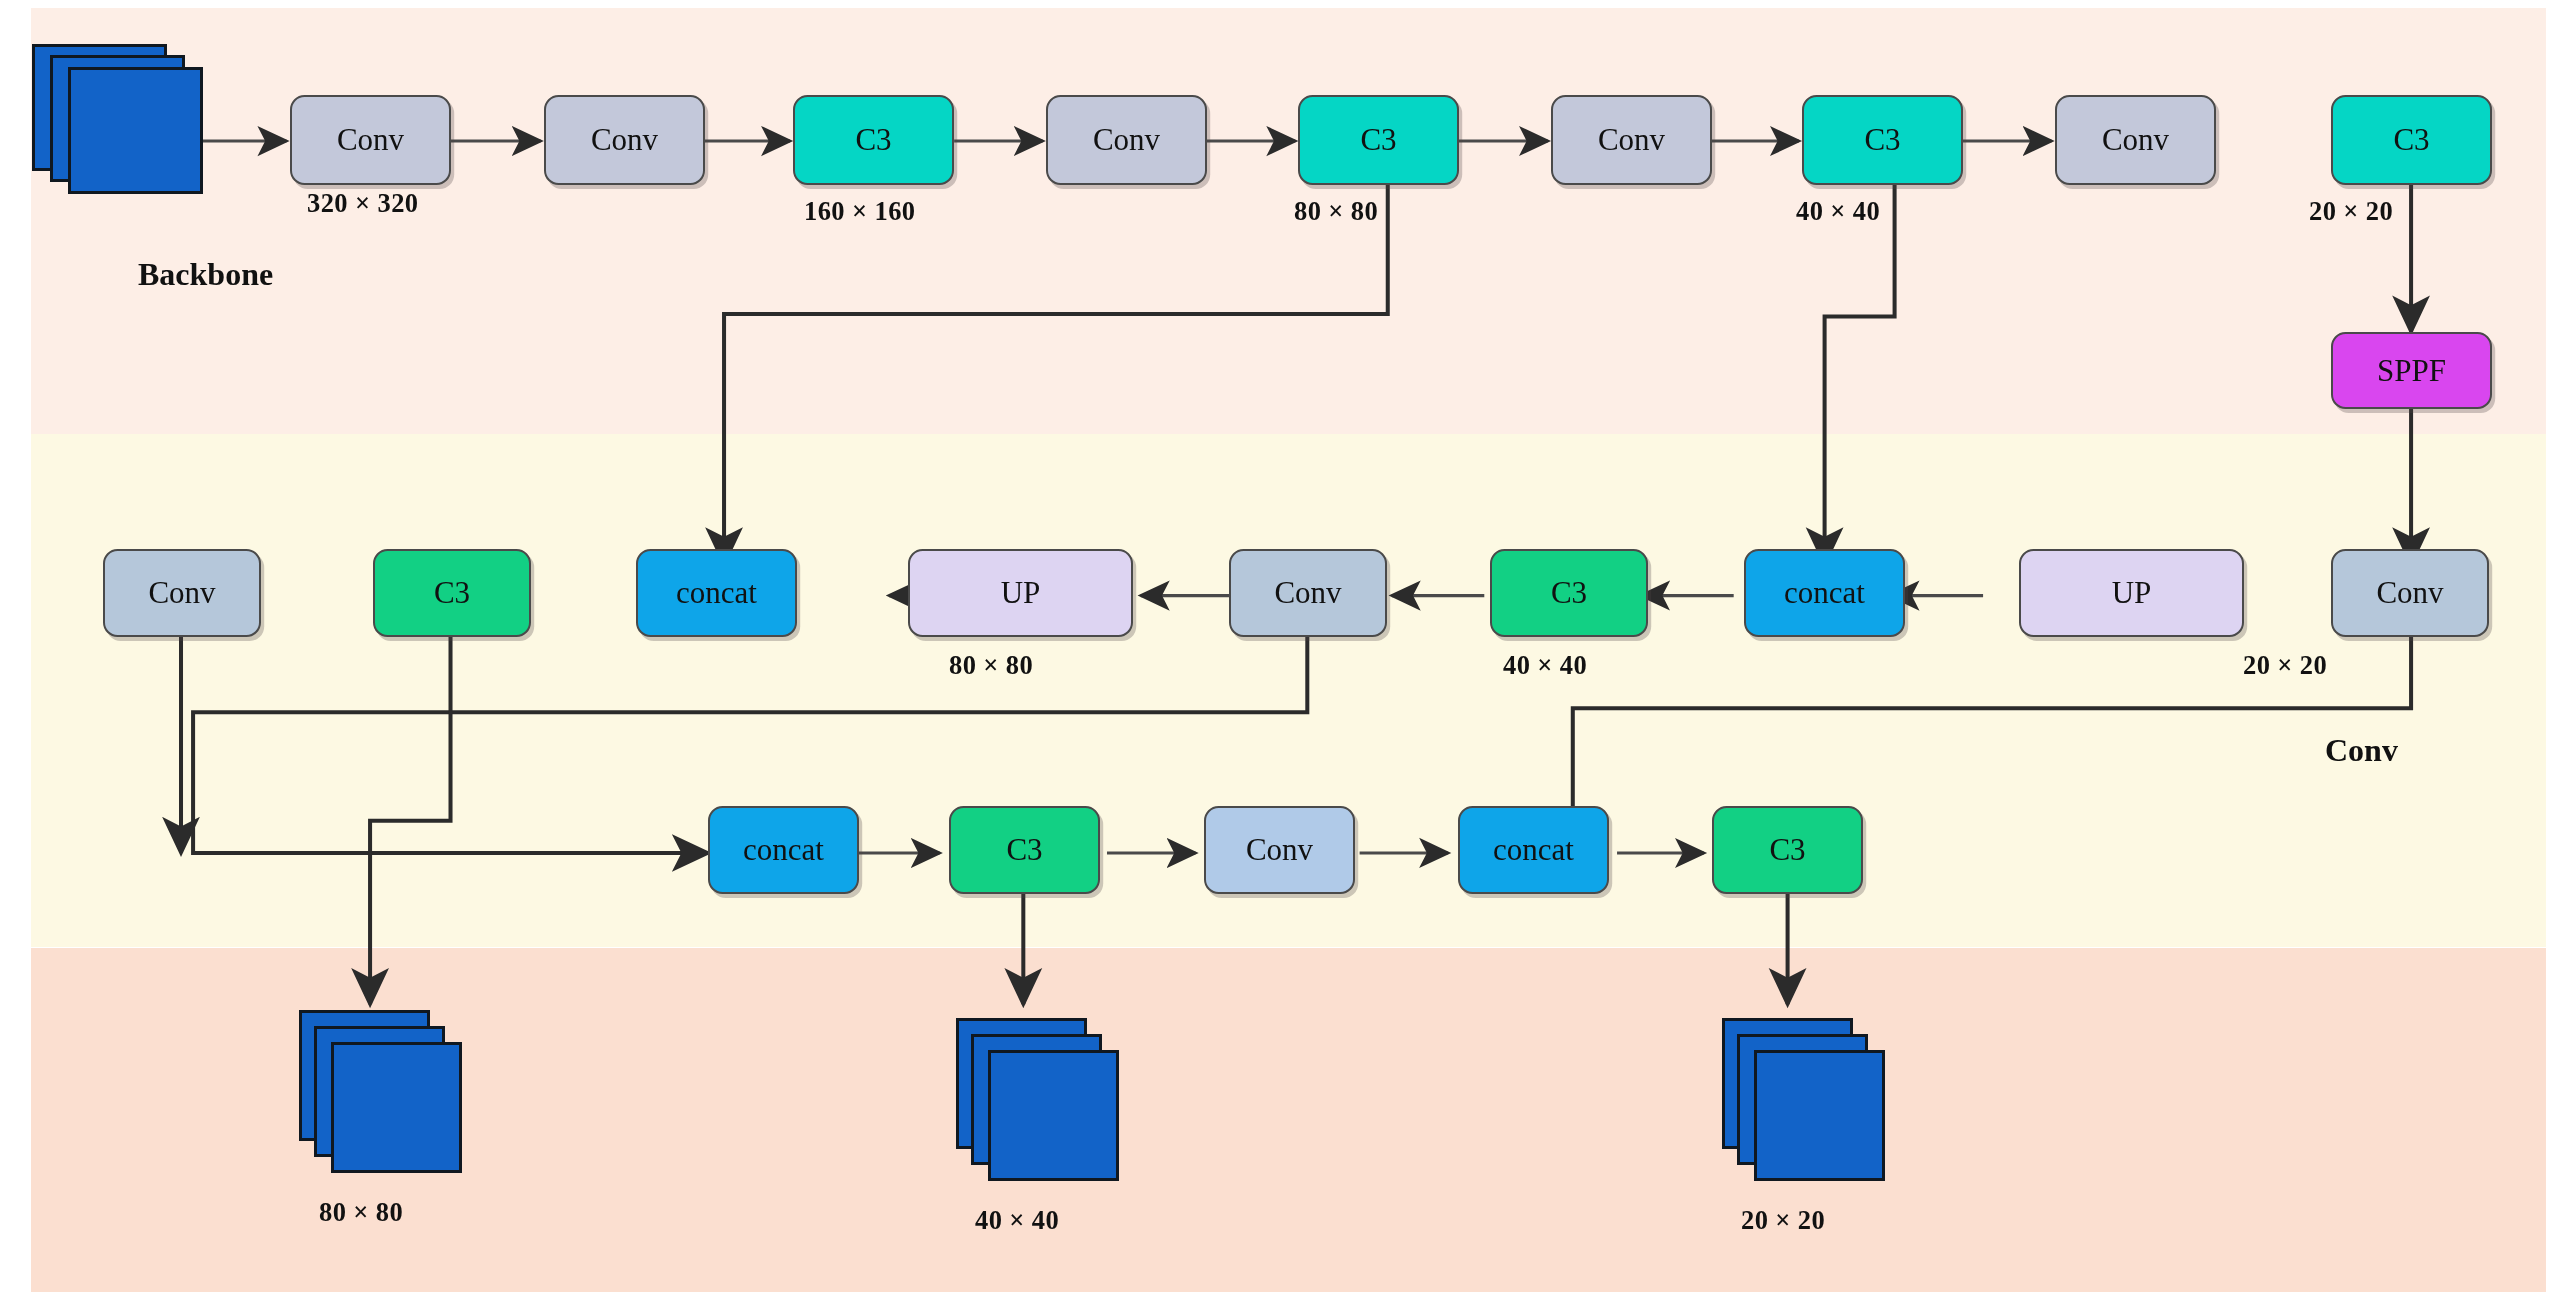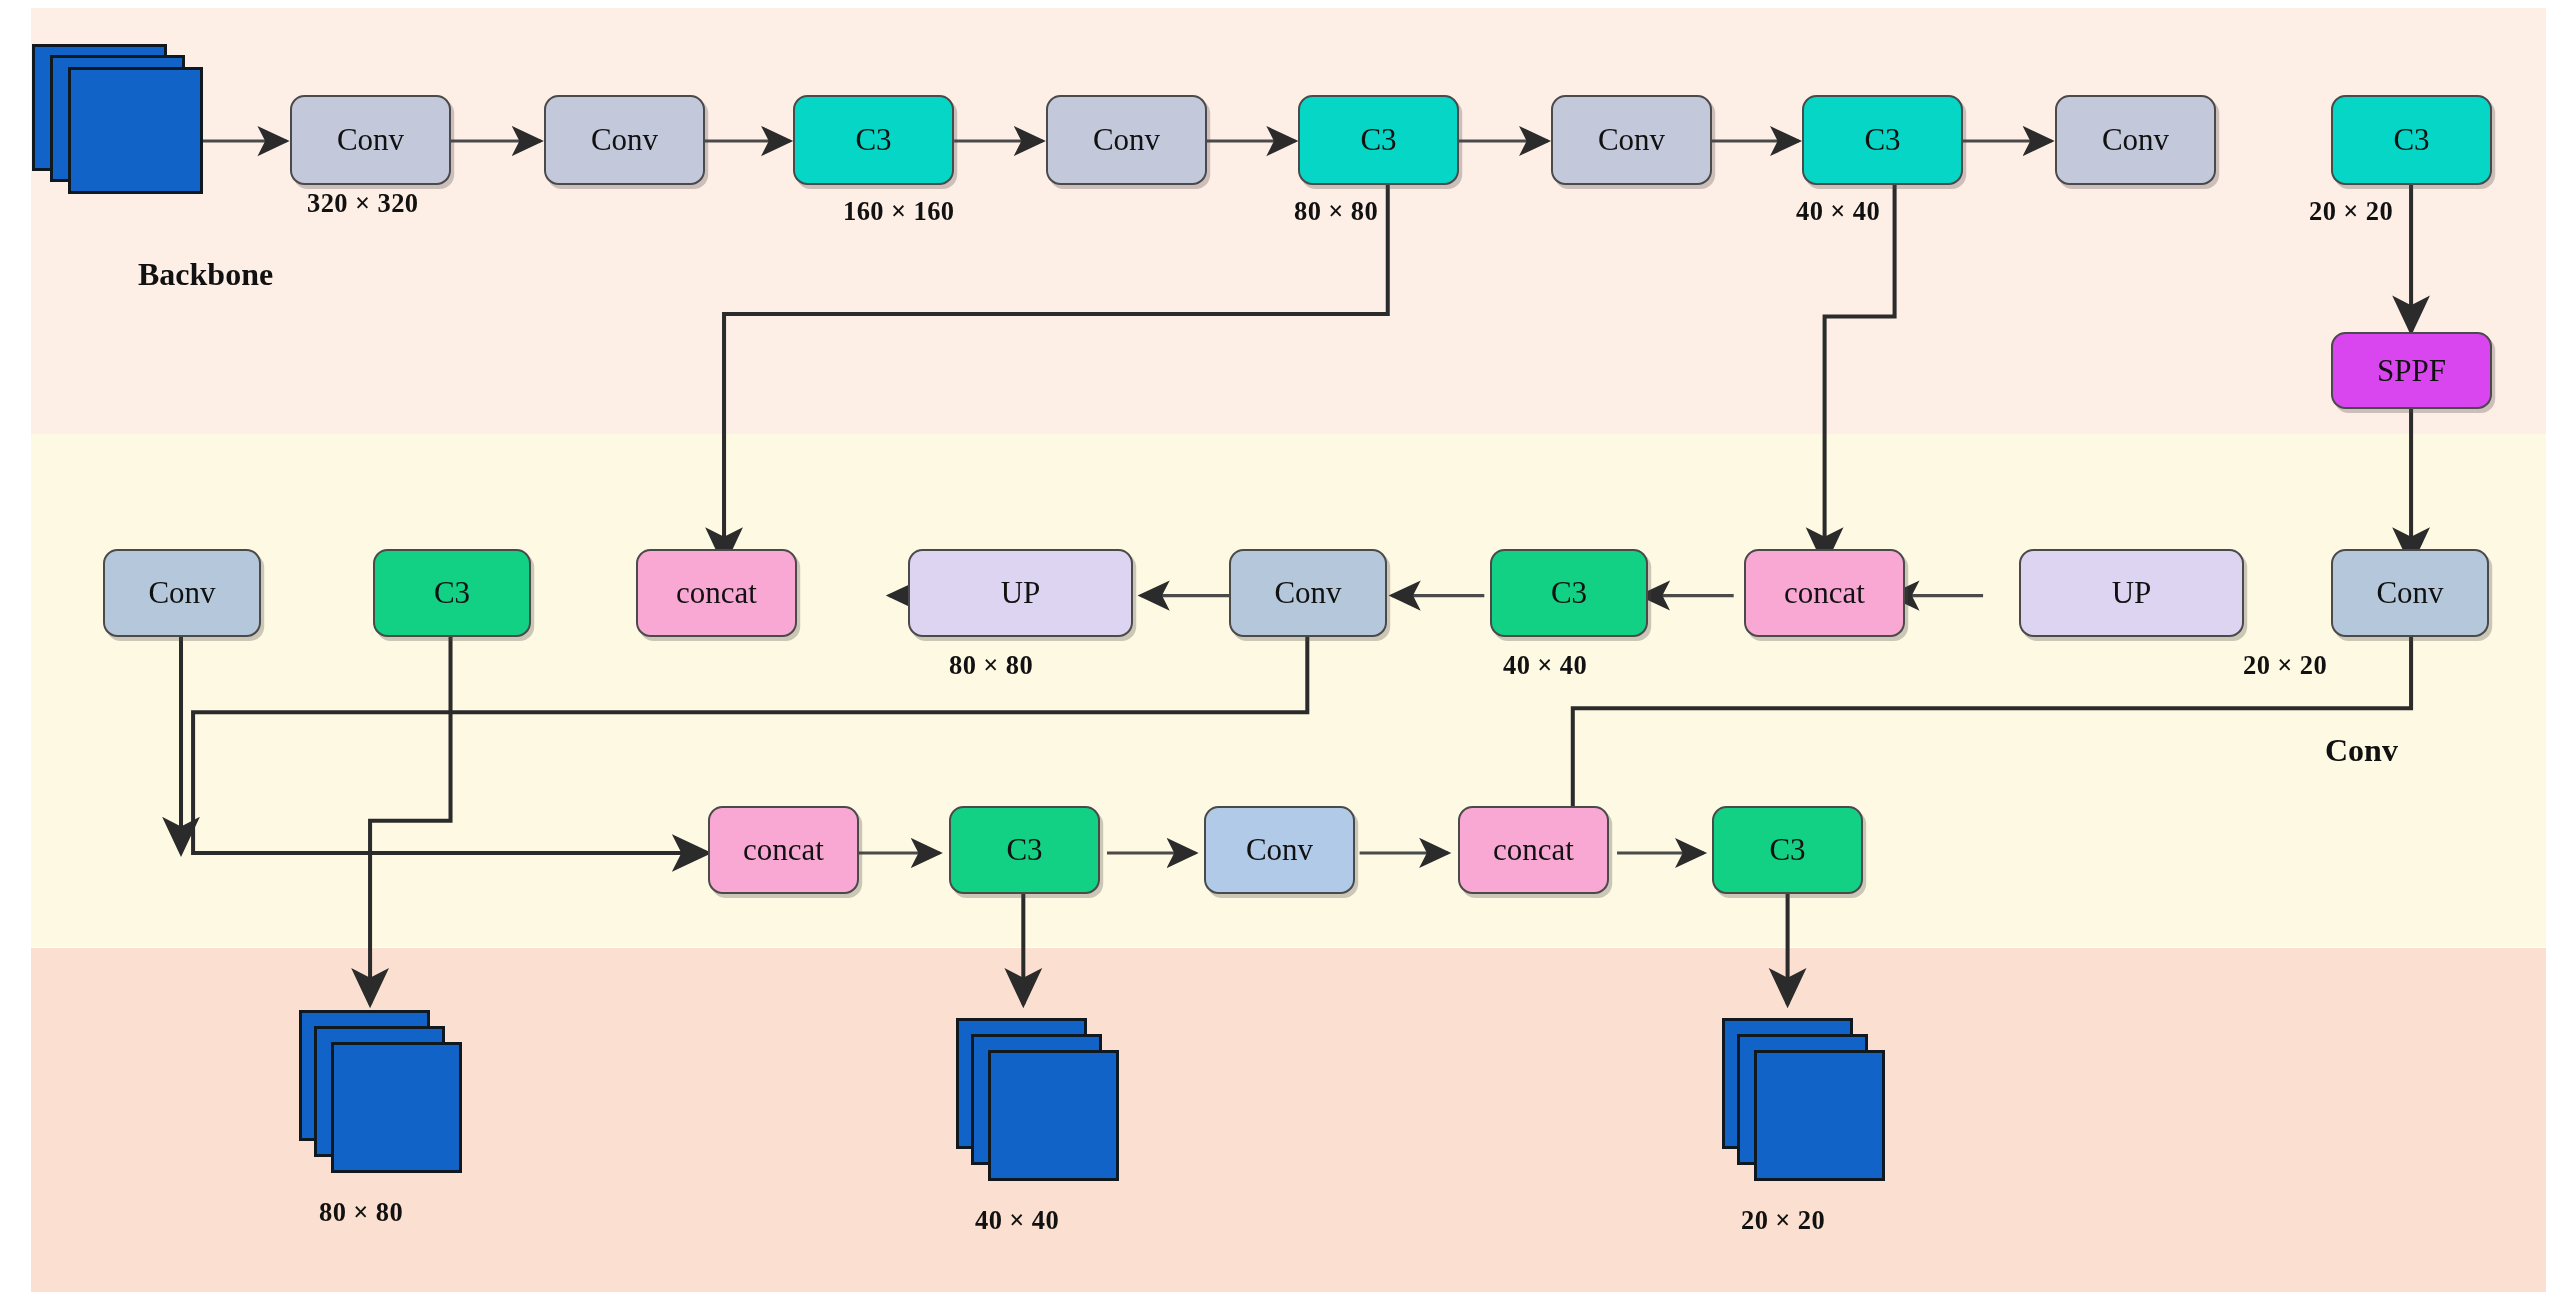--- a/index.html
+++ b/index.html
@@ -13,21 +13,21 @@
 
   .node{position:absolute;border:2.4px solid #4a4a4a;border-radius:14.5px;
         display:flex;align-items:center;justify-content:center;
         font-size:31px;color:#111;box-shadow:3.2px 4px 0 rgba(80,70,70,.28);
         box-sizing:border-box;}
   .n-conv-gray{background:#c3c8da;}
   .n-conv-blue{background:#b5c7da;}
   .n-conv-lblue{background:#b0cae8;}
   .n-c3-cyan{background:#05d6c5;}
   .n-c3-green{background:#12d084;}
-  .n-concat{background:#f9a8d4;align-items:center;}
+  .n-concat{background:#0ea5e9;align-items:center;}
   .n-up{background:#ddd4f2;margin-left:17px;}
   .n-sppf{background:#d946ef;}
 
   .dim{position:absolute;font-size:26.5px;font-weight:bold;color:#111;
        white-space:nowrap;letter-spacing:0.4px;}
   .sect{position:absolute;font-size:32px;font-weight:bold;color:#111;white-space:nowrap;}
 
   svg.wires{position:absolute;left:0;top:0;width:2576px;height:1315px;pointer-events:none;}
 
   .stack{position:absolute;}
@@ -121,21 +121,21 @@
   </div>
   <div class="dim" style="left:307px;top:188px;">320 × 320</div>
 
   <div class="node n-conv-gray" style="left:544px;top:95px;width:161px;height:90px;">
     <span>Conv</span>
   </div>
 
   <div class="node n-c3-cyan" style="left:793px;top:95px;width:161px;height:90px;">
     <span>C3</span>
   </div>
-  <div class="dim" style="left:843px;top:196px;">160 × 160</div>
+  <div class="dim" style="left:804px;top:196px;">160 × 160</div>
 
   <div class="node n-conv-gray" style="left:1046px;top:95px;width:161px;height:90px;">
     <span>Conv</span>
   </div>
 
   <div class="node n-c3-cyan" style="left:1298px;top:95px;width:161px;height:90px;">
     <span>C3</span>
   </div>
   <div class="dim" style="left:1294px;top:196px;">80 × 80</div>
 

